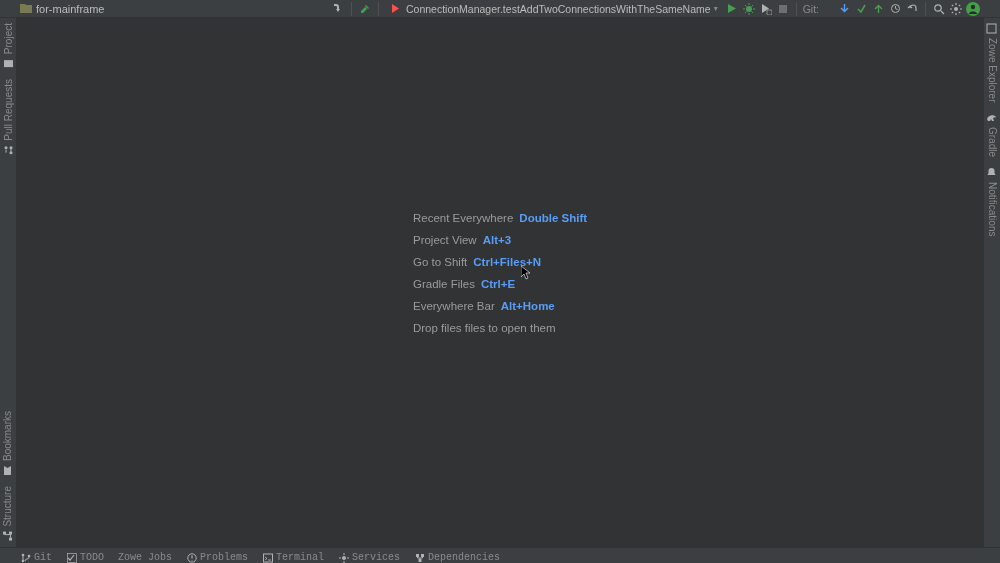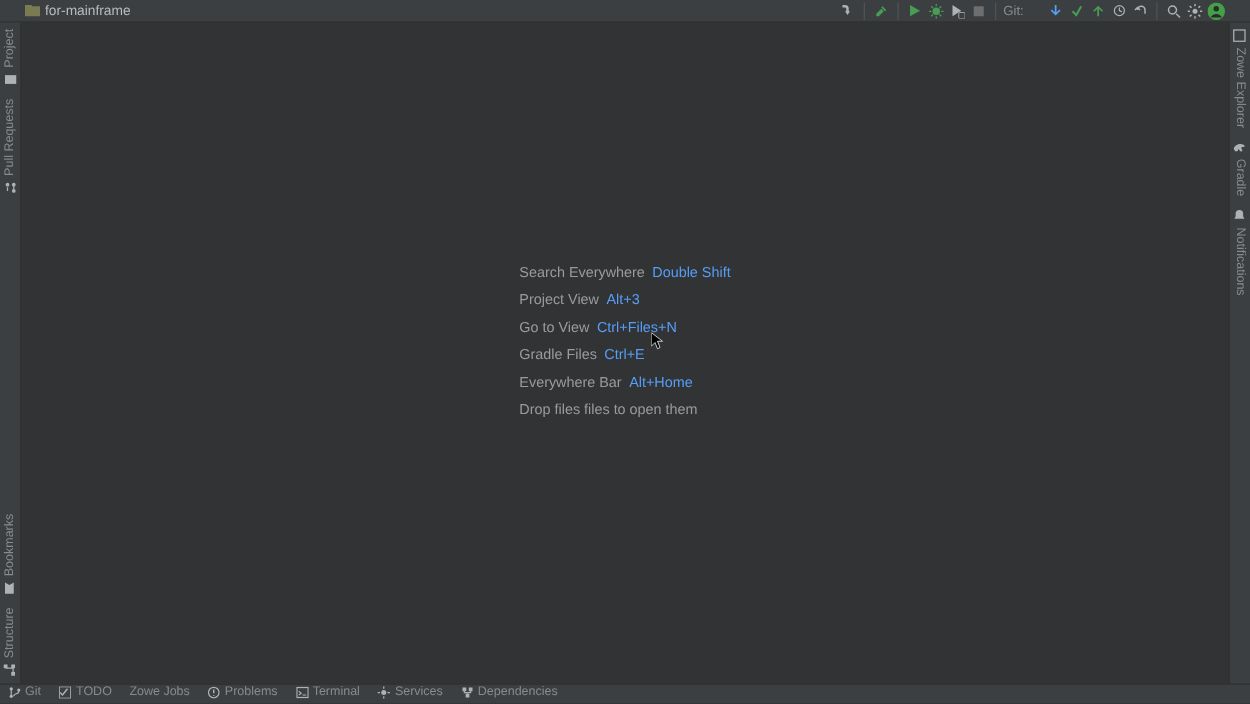--- a/index.html
+++ b/index.html
@@ -88,31 +88,32 @@
   display: flex;
   flex-direction: column;
   gap: 10px;
 }
 .w-row {
   display: flex;
   gap: 6px;
   font-size: 11.5px;
   color: #9b9b9b;
 }
-.w-shortcut { color: #589df6; }
+.w-shortcut { color: #589df6; font-weight: bold; }
 
 .bottombar {
   position: absolute;
   left: 0; right: 0; bottom: 0;
   height: 16px;
   background: #3c3f41;
   border-top: 1px solid #323232;
   display: flex;
-  align-items: flex-start;
-  padding: 0 6px;
+  align-items: flex-end;
+  padding: 0 20px;
+  font-family: Liberation Mono, monospace;
 }
 .bb-item {
   display: flex; align-items: center; gap: 3px;
   margin-right: 14px;
   font-size: 10px;
   color: #8a8a8a;
 }
 .bb-ico { width: 11px; height: 11px; display: inline-flex; align-items: center; justify-content: center; }
 
 .cursor-ptr {
@@ -142,20 +143,30 @@
           <path d="M4 1a3 3 0 013 3v2h1l-2 3-2-3h1V4a1 1 0 00-1-1H2V1z" fill="#afb1b3"></path>
         </svg>
     </span>
     <span class="tb-sep"></span>
     <span class="tb-ico">
       <svg width="12" height="12" viewBox="0 0 12 12">
           <path d="M2 8l4-4 2 2-4 4H2V8z M7 2l3 3-1 1-3-3z" fill="#499c54"></path>
         </svg>
     </span>
     <span class="tb-sep"></span>
+    <span class="run-config">
+      <span class="tb-ico">
+        <svg width="11" height="11" viewBox="0 0 11 11">
+            <path d="M2 1l7 4.5L2 10z" fill="#ff4d4d"></path>
+            <path d="M6 9l2-2 1 1-3 3-2-2 1-1z" fill="none"></path>
+          </svg>
+      </span>
+      <span>ConnectionManager.testAddTwoConnectionsWithTheSameName</span>
+      <span class="chev">▾</span>
+    </span>
     <span class="tb-ico">
       <svg width="11" height="11" viewBox="0 0 11 11">
           <path d="M2 1l8 4.5L2 10z" fill="#499c54"></path>
         </svg>
     </span>
     <span class="tb-ico">
       <svg width="12" height="12" viewBox="0 0 12 12">
           <circle cx="6" cy="6" r="3" fill="#499c54"></circle>
           <path d="M6 0v2M6 10v2M0 6h2M10 6h2M2 2l1.5 1.5M10 2L8.5 3.5M2 10l1.5-1.5M10 10L8.5 8.5" stroke="#499c54" stroke-width="1"></path>
         </svg>
@@ -293,29 +304,29 @@
           </svg>
       </span>
       <span>Notifications</span>
     </div>
   </div>
 </div>
 
 <div class="editor-area">
   <div class="welcome">
     <div class="w-row">
-      <span>Search Everywhere</span>
+      <span>Recent Everywhere</span>
       <span class="w-shortcut">Double Shift</span>
     </div>
     <div class="w-row">
       <span>Project View</span>
       <span class="w-shortcut">Alt+3</span>
     </div>
     <div class="w-row">
-      <span>Go to View</span>
+      <span>Go to Shift</span>
       <span class="w-shortcut">Ctrl+Files+N</span>
     </div>
     <div class="w-row">
       <span>Gradle Files</span>
       <span class="w-shortcut">Ctrl+E</span>
     </div>
     <div class="w-row">
       <span>Everywhere Bar</span>
       <span class="w-shortcut">Alt+Home</span>
     </div>

